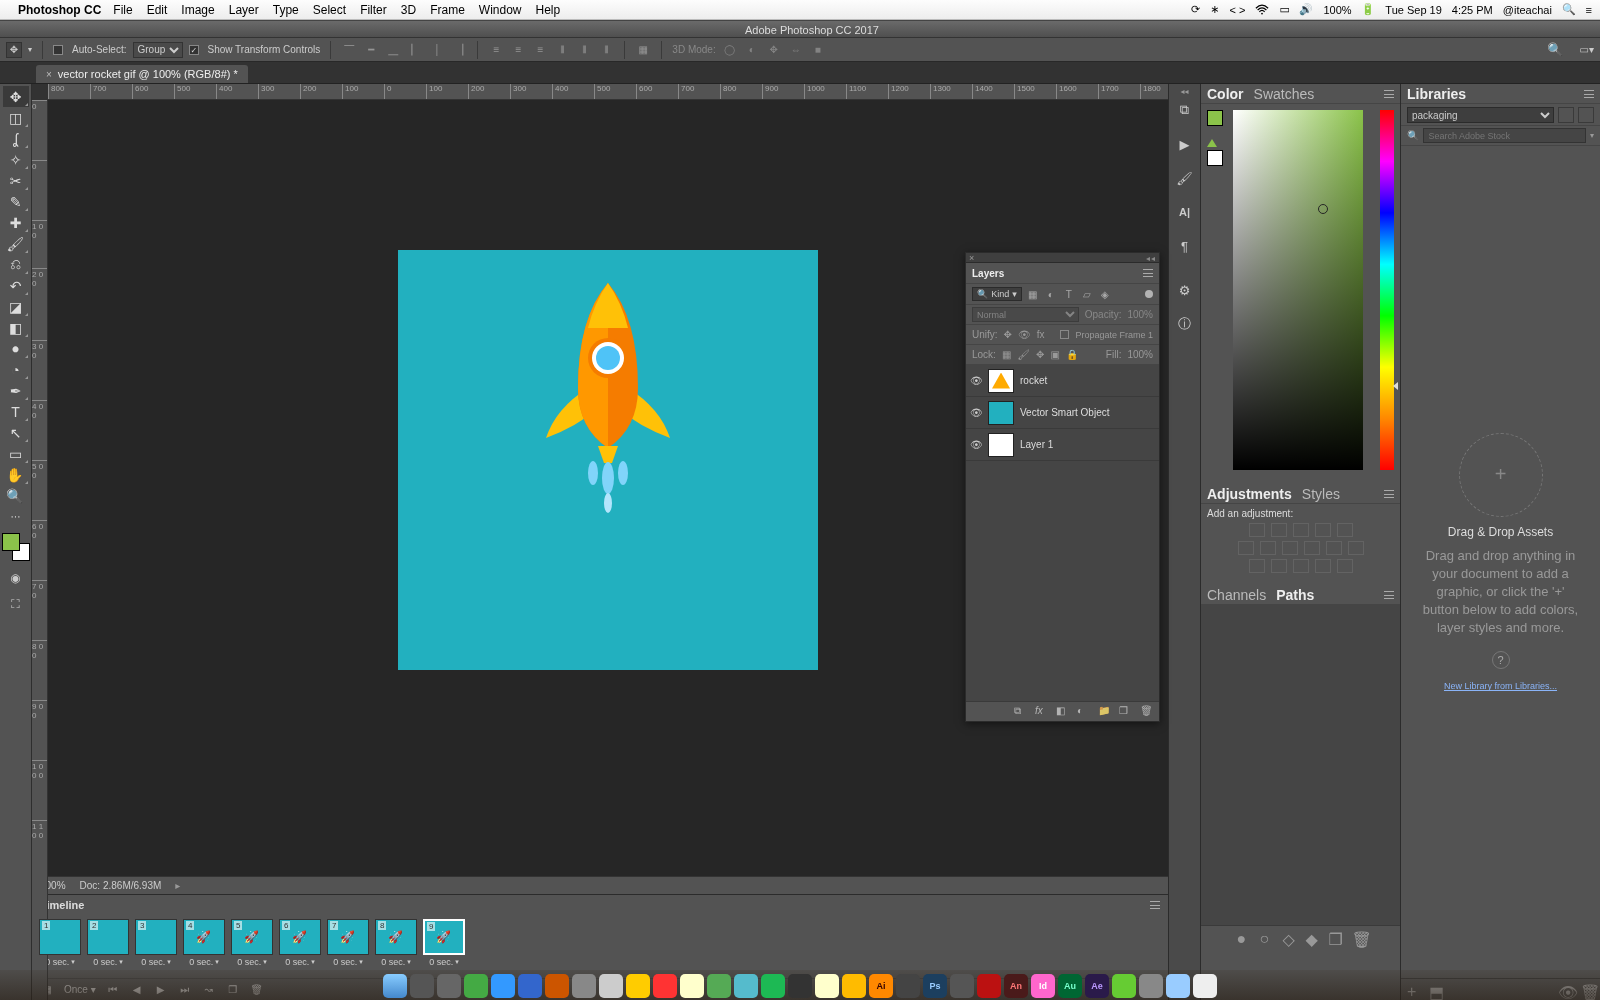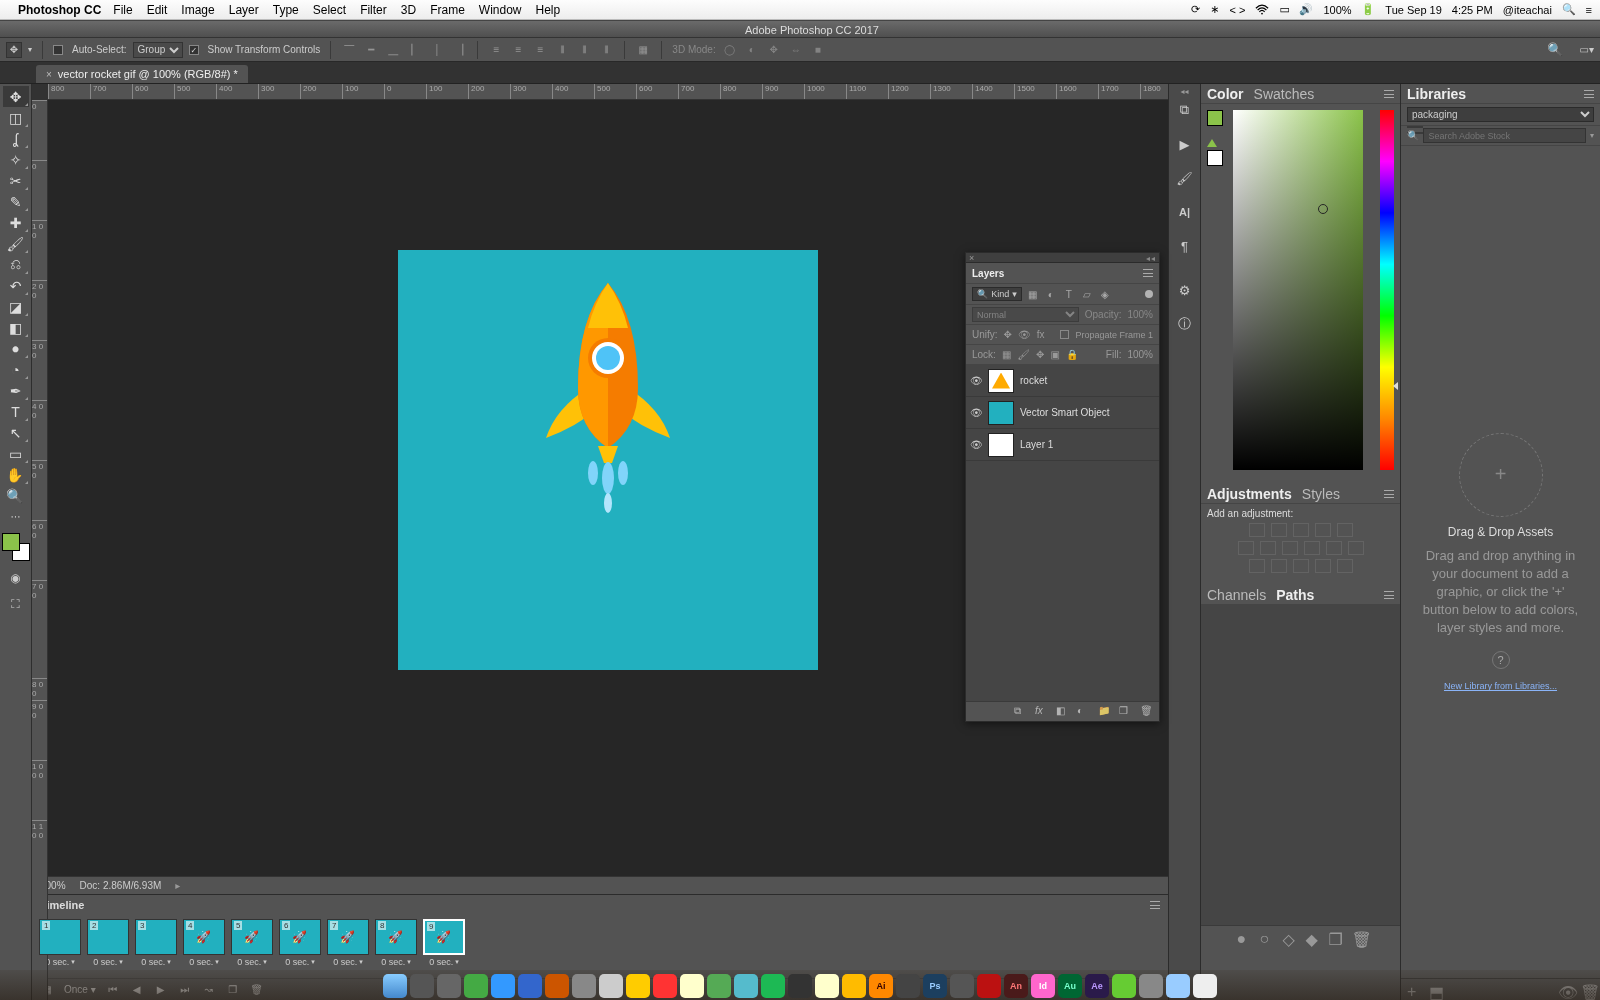--- a/index.html
+++ b/index.html
@@ -121,21 +121,21 @@
 .adj-body .lbl{color:#ddd;margin-bottom:4px;}
 .adj-row{display:flex;justify-content:center;gap:6px;margin-bottom:4px;}
 .adj-row .aico{width:16px;height:14px;border:1px solid #666;opacity:0.85;}
 
 .chan-body{height:320px;background:#454545;}
 .right-panels .footer{height:22px;border-top:1px solid #3a3a3a;display:flex;align-items:center;justify-content:center;gap:10px;padding:0 6px;color:#999;}
 .right-panels .footer .fico{width:13px;height:13px;}
 
 
 .libraries-panel{width:200px;background:#535353;border-left:1px solid #2b2b2b;color:#ccc;display:flex;flex-direction:column;}
-.libraries-panel .selrow{height:22px;padding:3px 6px;display:flex;gap:4px;border-bottom:1px solid #454545;flex-direction:column;}
+.libraries-panel .selrow{height:22px;padding:3px 6px;display:flex;gap:4px;border-bottom:1px solid #454545;}
 .libraries-panel .selrow select{flex:1;background:#3e3e3e;color:#ccc;border:1px solid #2b2b2b;font-size:10px;height:16px;}
 .libraries-panel .selrow .vico{width:16px;height:16px;border:1px solid #3a3a3a;}
 .libraries-panel .search{height:20px;padding:2px 6px;border-bottom:1px solid #454545;display:flex;align-items:center;gap:4px;}
 .libraries-panel .search input{flex:1;background:#454545;border:1px solid #333;color:#999;font-size:9px;height:15px;padding:0 4px;}
 .libraries-panel .drop-area{flex:1;display:flex;flex-direction:column;align-items:center;justify-content:center;text-align:center;padding:0 16px;gap:8px;}
 .libraries-panel .drop-circle{width:84px;height:84px;border:1px dashed #777;border-radius:50%;display:flex;align-items:center;justify-content:center;color:#888;font-size:20px;}
 .libraries-panel .drop-title{font-size:12px;color:#ddd;}
 .libraries-panel .drop-sub{font-size:13px;color:#999;line-height:1.4;}
 .libraries-panel .help{width:18px;height:18px;border:1px solid #777;border-radius:50%;color:#aaa;font-size:11px;display:flex;align-items:center;justify-content:center;margin-top:6px;}
 .libraries-panel .link{font-size:9px;color:#8ab4f8;text-decoration:underline;margin-top:4px;}
@@ -292,27 +292,27 @@
         <div class="tick" style="left: 924px;">1400</div>
         <div class="tick" style="left: 966px;">1500</div>
         <div class="tick" style="left: 1008px;">1600</div>
         <div class="tick" style="left: 1050px;">1700</div>
         <div class="tick" style="left: 1092px;">1800</div>
       </div>
     <div class="ruler-v" id="rulerV">
         <div class="tick" style="top: 0px;">0</div>
         <div class="tick" style="top: 60px;">0</div>
         <div class="tick" style="top: 120px;">1 0 0</div>
-        <div class="tick" style="top: 180px;">2 0 0</div>
+        <div class="tick" style="top: 168px;">2 0 0</div>
         <div class="tick" style="top: 240px;">3 0 0</div>
         <div class="tick" style="top: 300px;">4 0 0</div>
         <div class="tick" style="top: 360px;">5 0 0</div>
         <div class="tick" style="top: 420px;">6 0 0</div>
         <div class="tick" style="top: 480px;">7 0 0</div>
-        <div class="tick" style="top: 540px; margin-top: 38px;">8 0 0</div>
+        <div class="tick" style="top: 540px;">8 0 0</div>
         <div class="tick" style="top: 600px;">9 0 0</div>
         <div class="tick" style="top: 660px;">1 0 0 0</div>
         <div class="tick" style="top: 720px;">1 1 0 0</div>
       </div>
     <div class="canvas-viewport">
       <div class="artboard">
         <div class="rocket">
           <svg viewBox="0 0 140 250">
 
             <path d="M50 110 Q18 130 8 160 Q40 148 60 130 Z" fill="#ffc107"></path>

